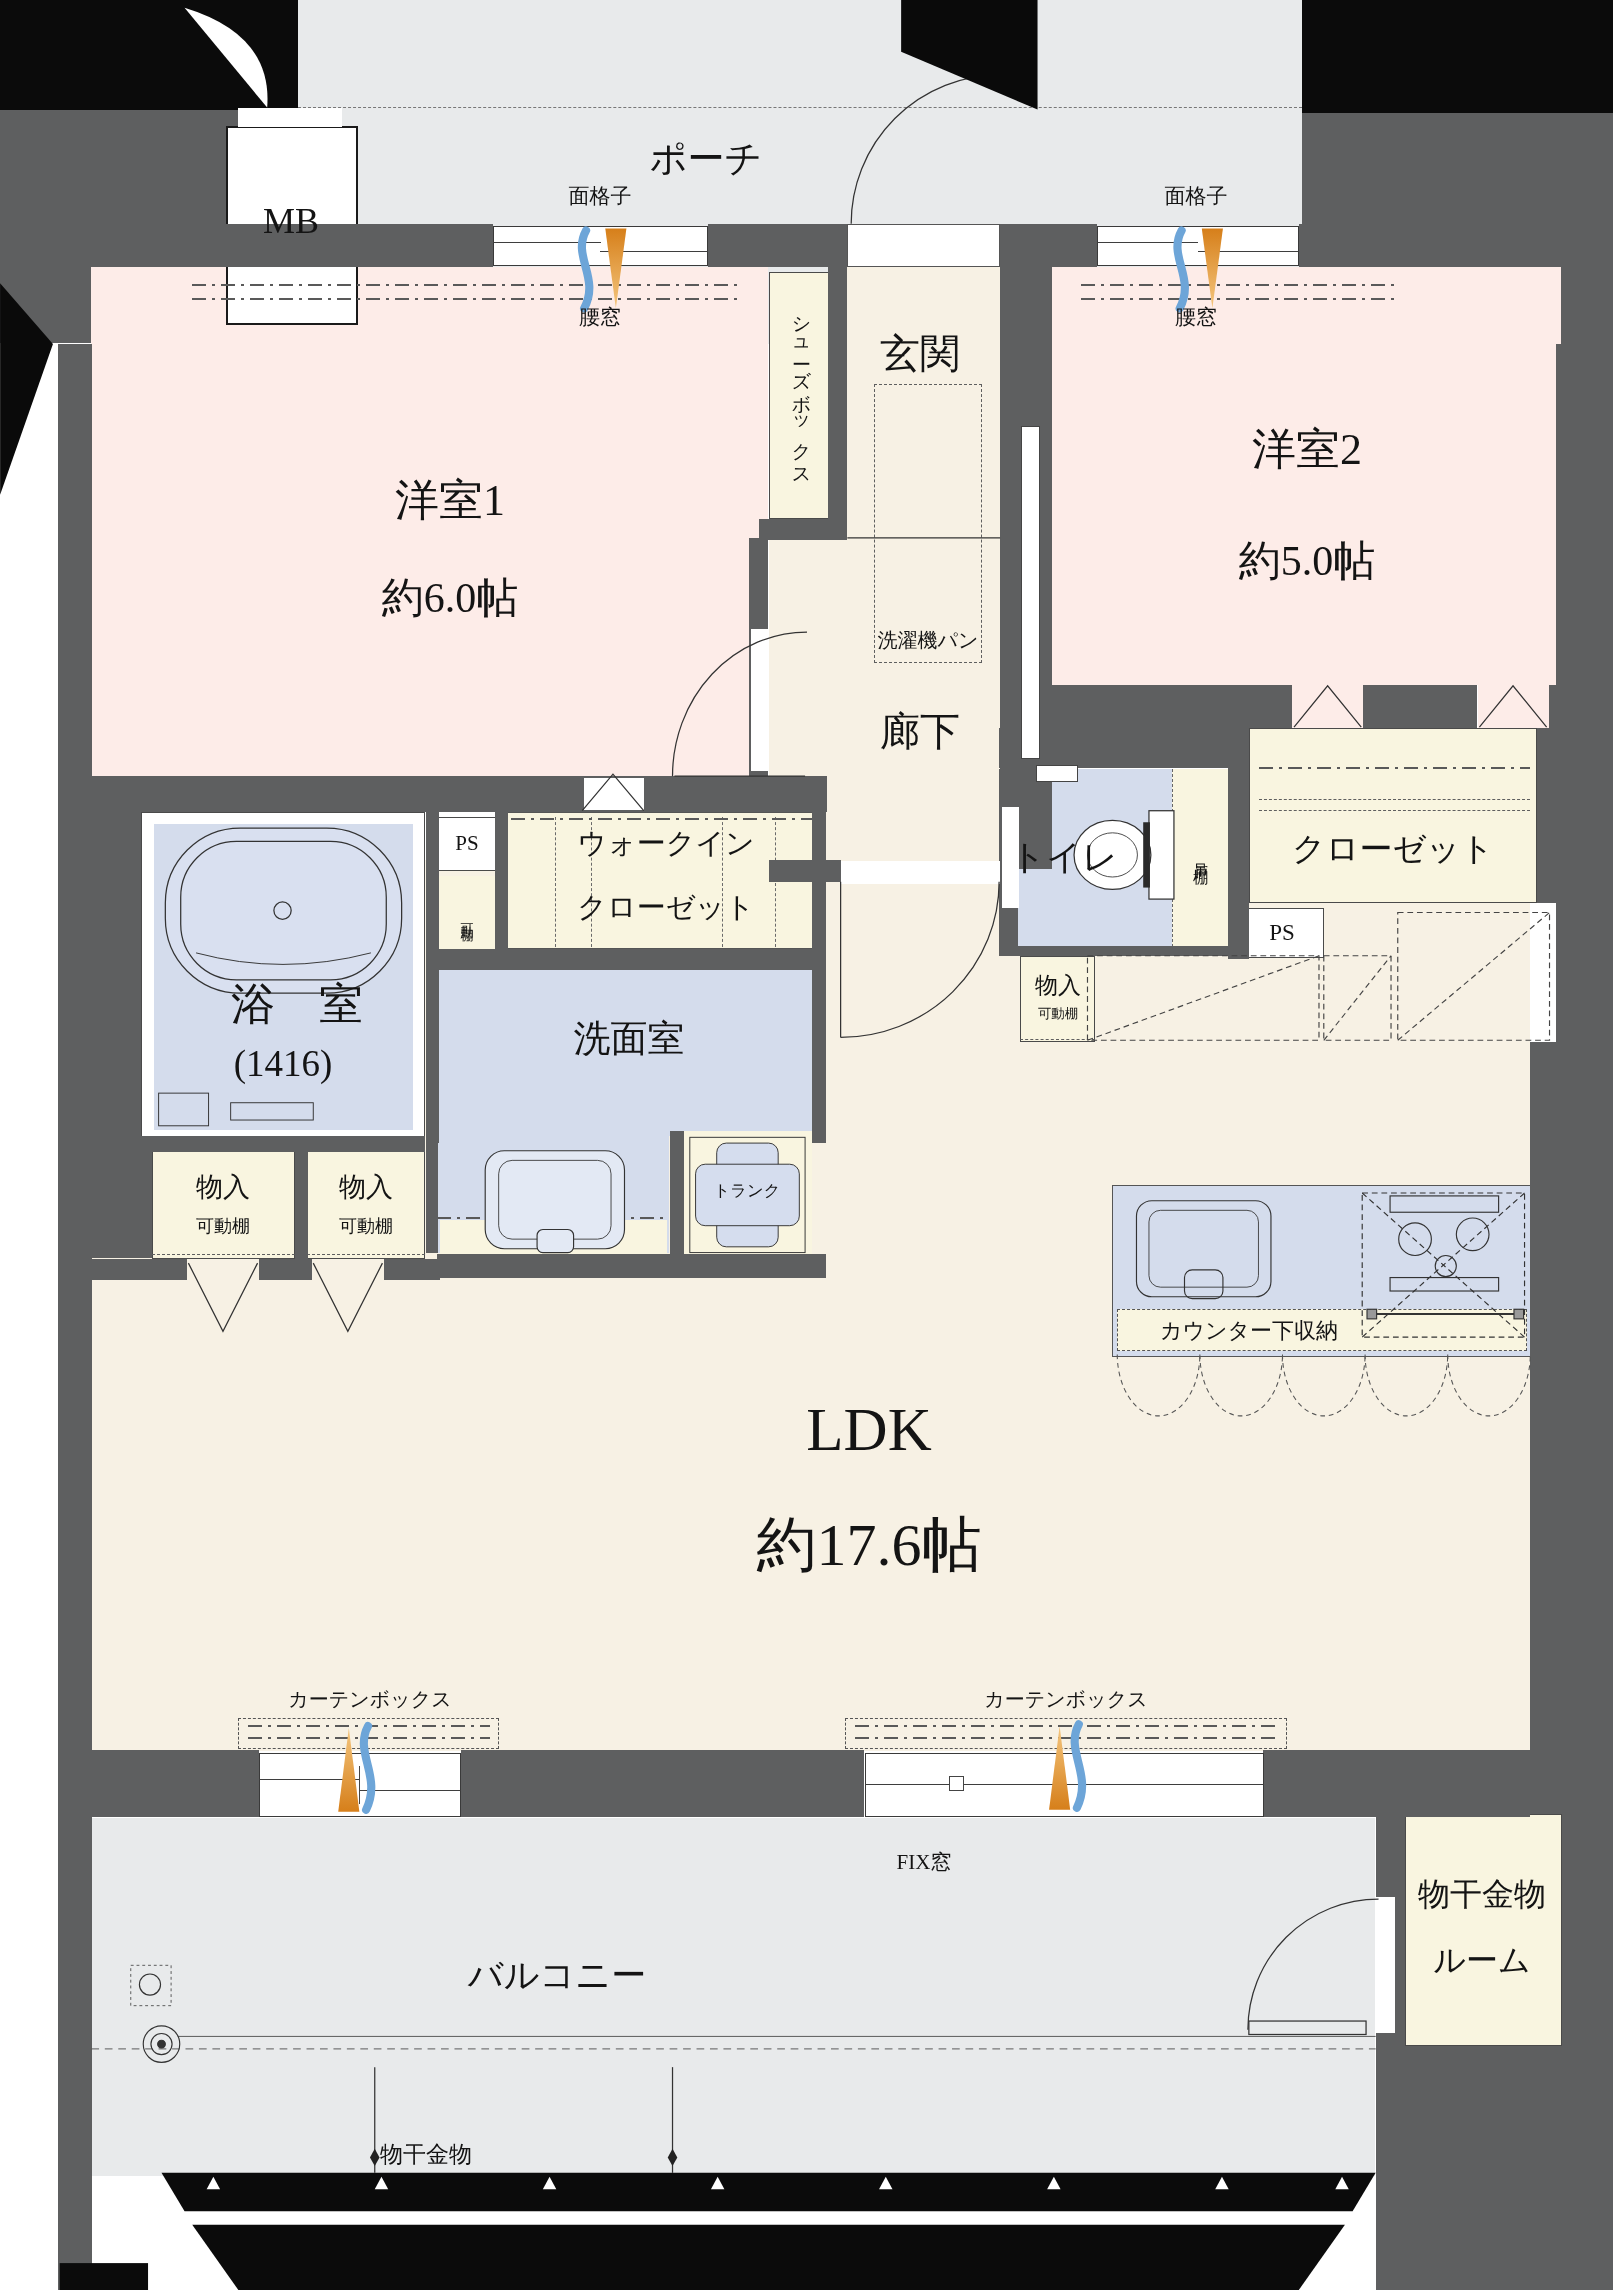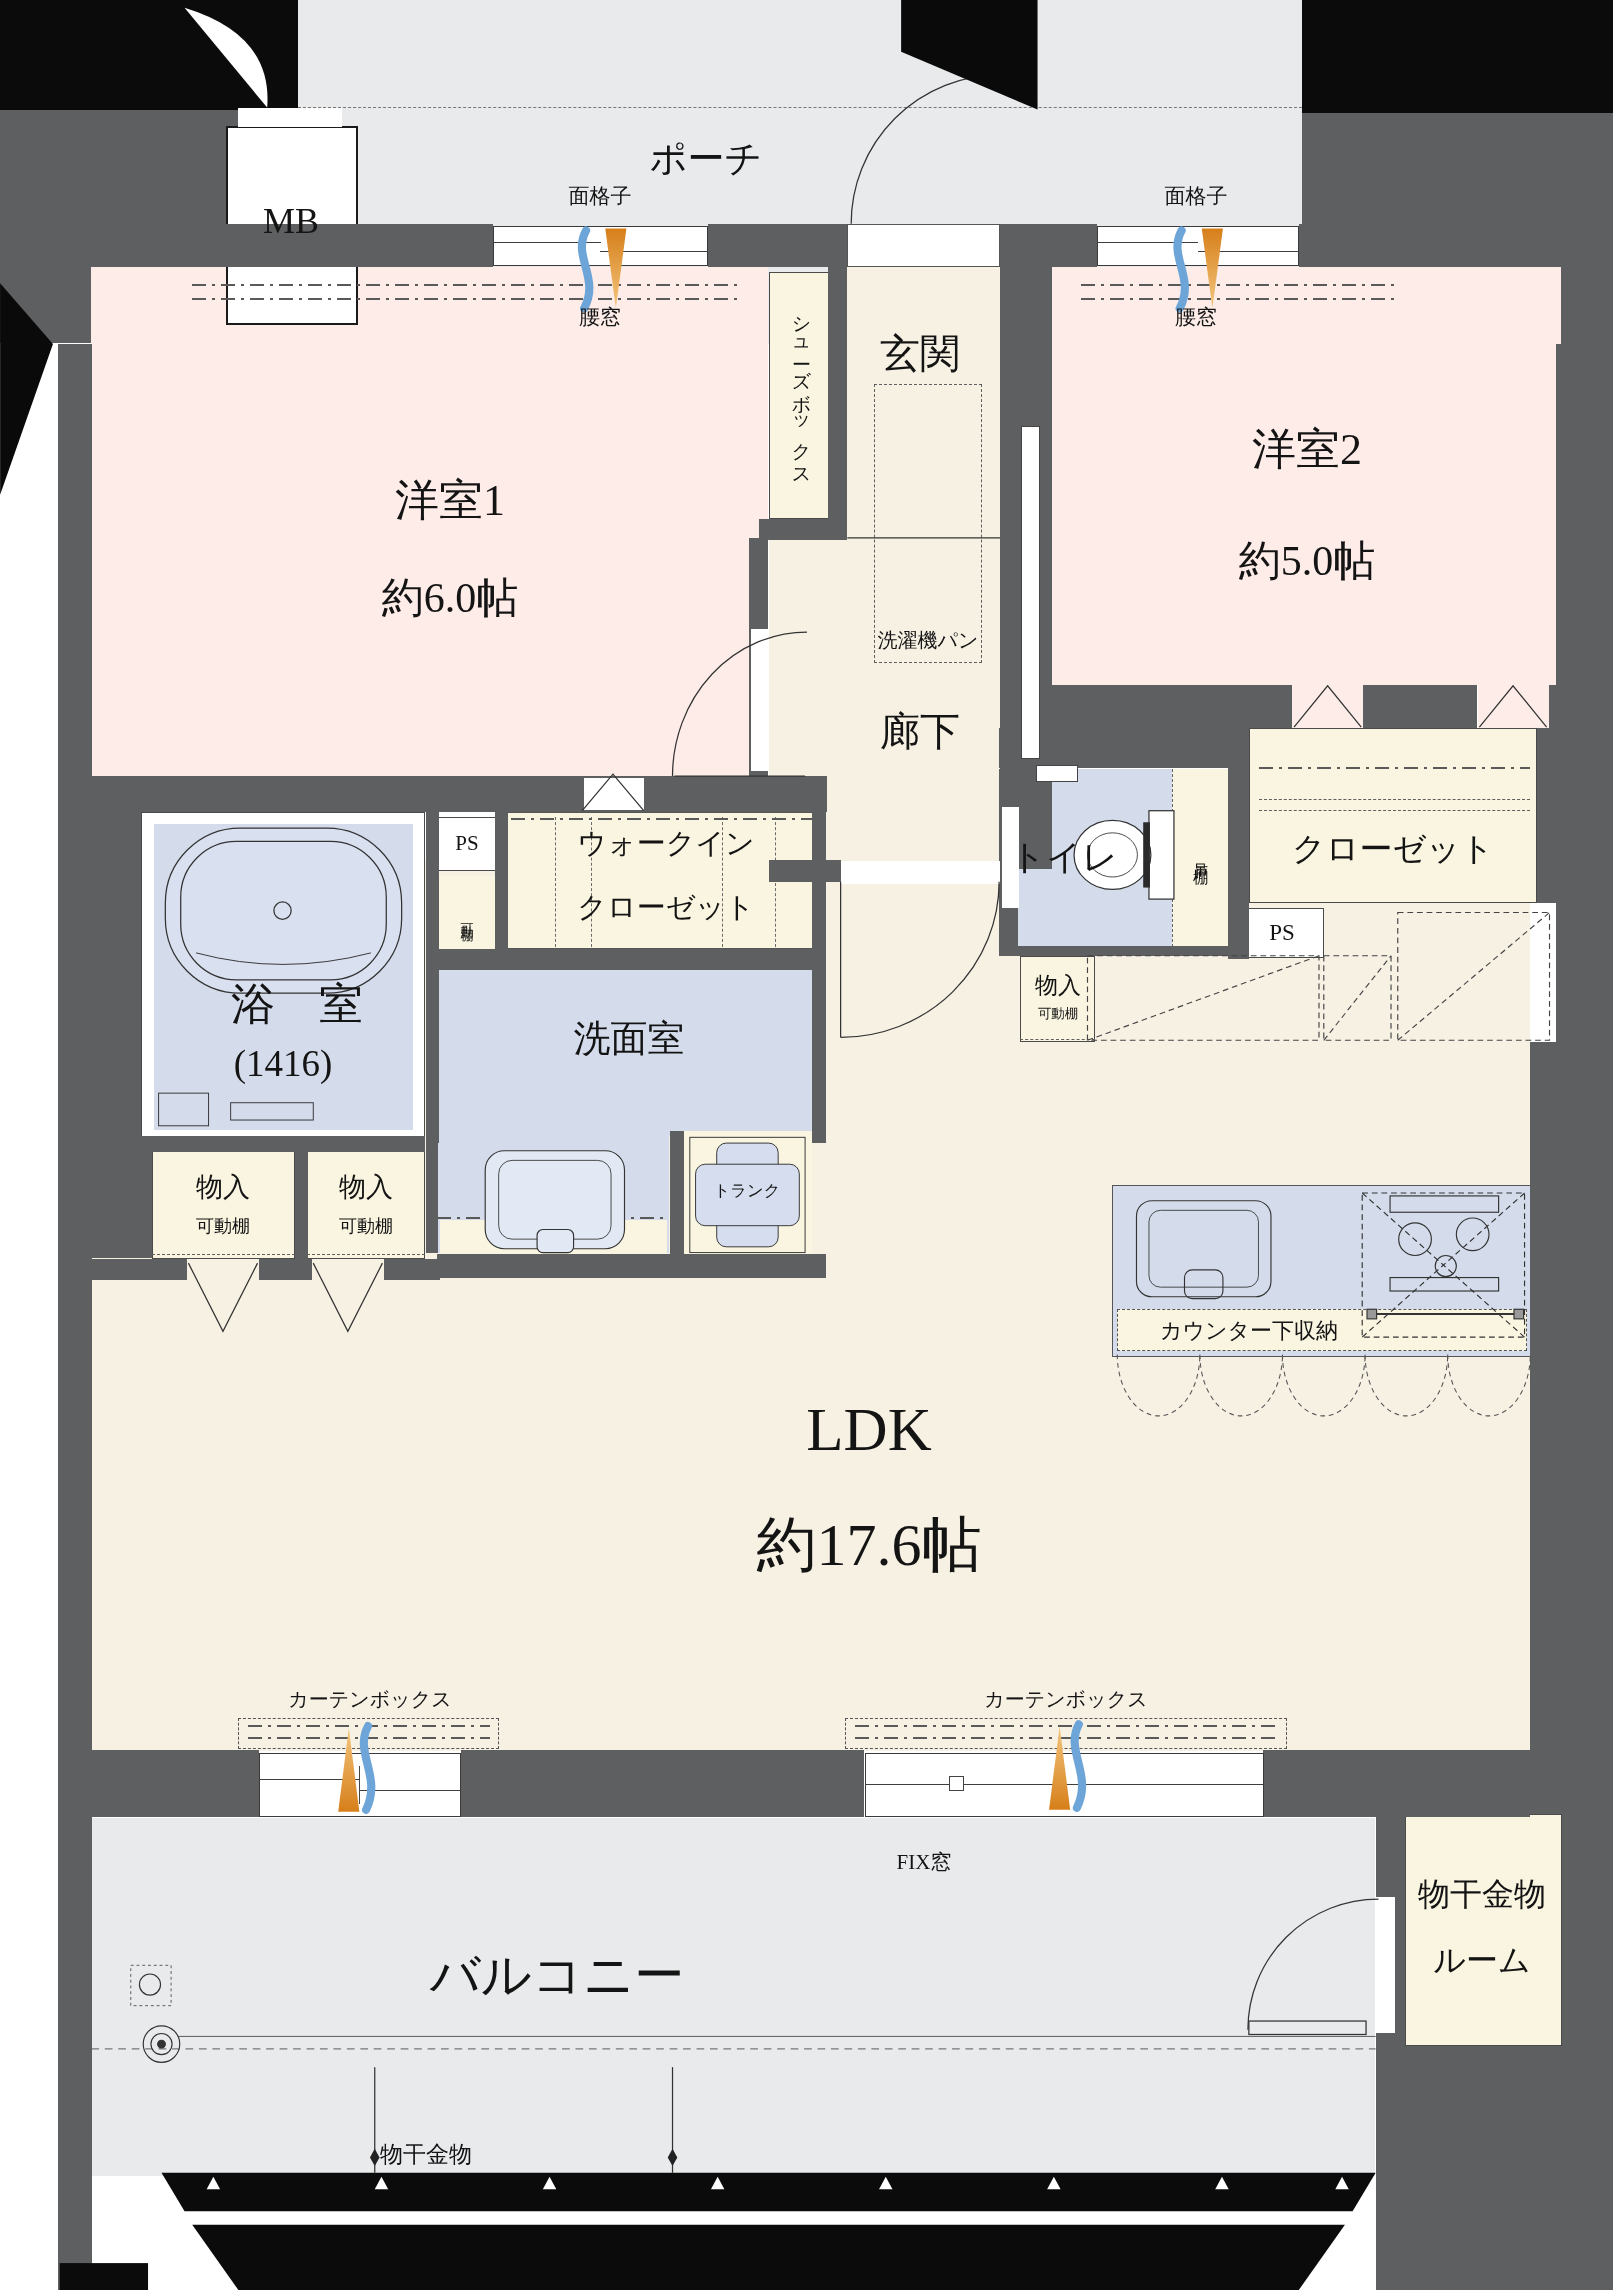--- a/index.html
+++ b/index.html
@@ -341,19 +341,19 @@
   <div class="lbl c" style="left:1058px;top:1014px;font-size:13.4px">可動棚</div>
 
   <div class="lbl c" style="left:869px;top:1429px;font-size:61px">LDK</div>
   <div class="lbl c" style="left:869px;top:1545px;font-size:60px">約17.6帖</div>
   <div class="lbl c" style="left:1249px;top:1331px;font-size:22px">カウンター下収納</div>
 
   <div class="lbl c" style="left:370px;top:1699px;font-size:20px">カーテンボックス</div>
   <div class="lbl c" style="left:1066px;top:1699px;font-size:20px">カーテンボックス</div>
   <div class="lbl c" style="left:924px;top:1862px;font-size:21px">FIX窓</div>
 
-  <div class="lbl c" style="left:557px;top:1975px;font-size:50px">バルコニー</div>
+  <div class="lbl c" style="left:557px;top:1975px;font-size:35px">バルコニー</div>
   <div class="lbl c" style="left:426px;top:2154px;font-size:23px">物干金物</div>
   <div class="lbl c" style="left:1482px;top:1894px;font-size:32px">物干金物</div>
   <div class="lbl c" style="left:1482px;top:1960px;font-size:32px">ルーム</div>
 
 </div>
 
 
 </body></html>

